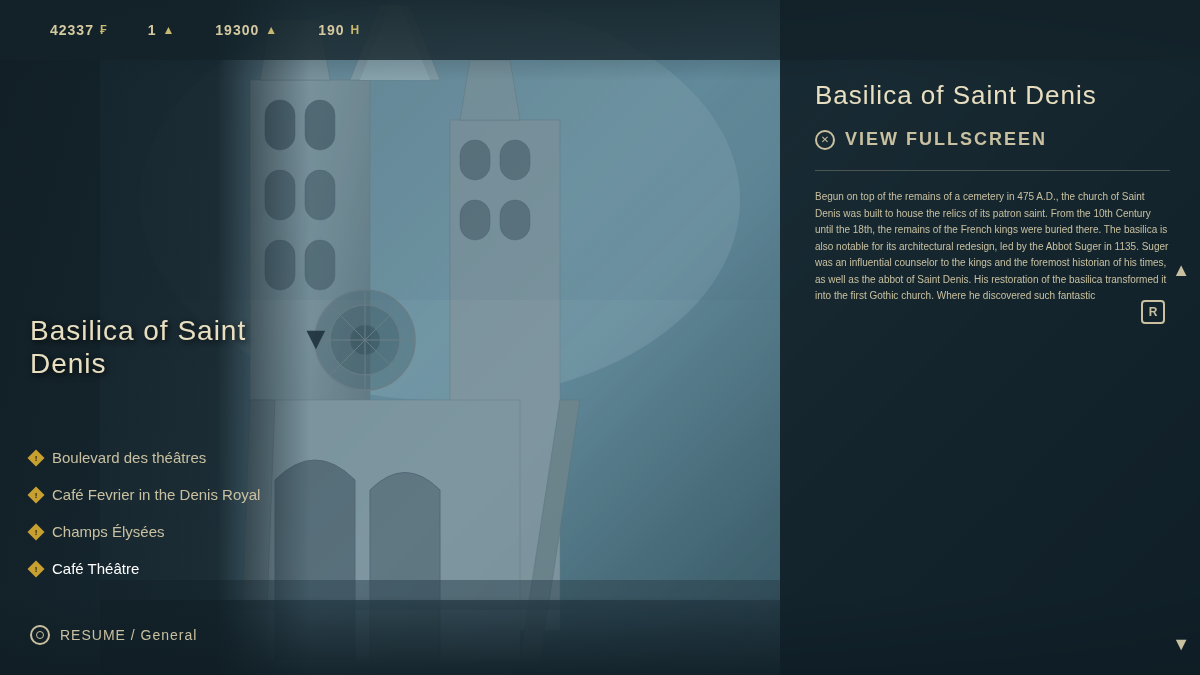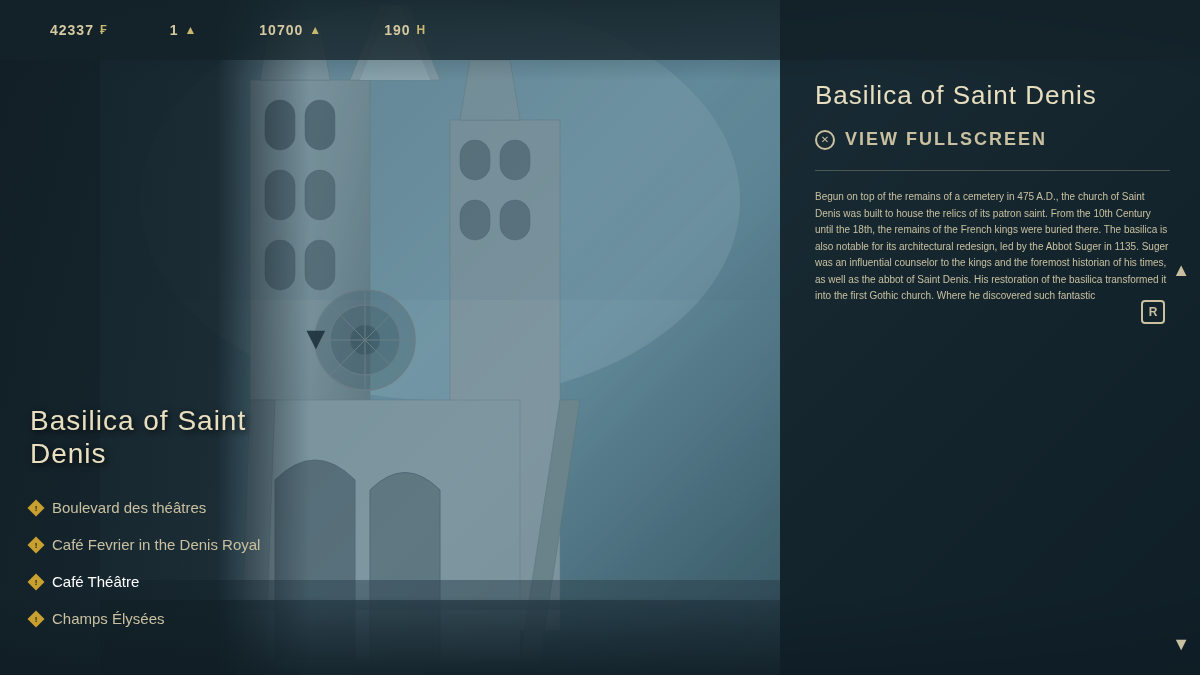--- a/index.html
+++ b/index.html
@@ -40,21 +40,21 @@
       position: absolute;
       top: 0;
       left: 0;
       right: 0;
       height: 60px;
       background: rgba(20, 35, 42, 0.75);
       z-index: 10;
       display: flex;
       align-items: center;
       padding: 0 50px;
-      gap: 62px;
+      gap: 40px;
     }
 
     .hud-stat {
       display: flex;
       align-items: center;
       gap: 6px;
       color: #d4c9a0;
       font-size: 14px;
       font-weight: bold;
       letter-spacing: 1px;
@@ -89,20 +89,21 @@
       line-height: 1.2;
       text-shadow: 2px 2px 6px rgba(0,0,0,0.8);
     }
 
     .menu-items {
       display: flex;
       flex-direction: column;
       gap: 4px;
       padding: 0 20px;
       margin-bottom: 20px;
+      margin-top: 40px;
     }
 
     .menu-item {
       display: flex;
       align-items: center;
       gap: 10px;
       padding: 8px 10px;
       color: #c8c0a0;
       font-size: 15px;
       cursor: pointer;
@@ -379,21 +380,21 @@
 <div class="hud-top">
   <div class="hud-stat">
     <span>42337</span>
     <span class="hud-icon">₣</span>
   </div>
   <div class="hud-stat">
     <span>1</span>
     <span class="hud-icon">▲</span>
   </div>
   <div class="hud-stat">
-    <span>10700</span>
+    <span>19300</span>
     <span class="hud-icon">▲</span>
   </div>
   <div class="hud-stat">
     <span>190</span>
     <span class="hud-icon">H</span>
   </div>
 </div>
 
 <div class="left-panel">
   <div class="location-title-left">Basilica of Saint Denis</div>
@@ -401,30 +402,36 @@
   <div class="menu-items">
 
     <div class="menu-item">
       <div class="menu-diamond"></div>
       <span>Boulevard des théâtres</span>
     </div>
     <div class="menu-item">
       <div class="menu-diamond"></div>
       <span>Café Fevrier in the Denis Royal</span>
     </div>
+    <div class="menu-item">
+      <div class="menu-diamond"></div>
+      <span>Champs Élysées</span>
+    </div>
     <div class="menu-item active">
       <div class="menu-diamond"></div>
       <span>Café Théâtre</span>
     </div>
-    <div class="menu-item">
-      <div class="menu-diamond"></div>
-      <span>Champs Élysées</span>
-    </div>
-  </div>
-
+  </div>
+
+  <div class="resume-btn">
+    <div class="circle-btn">
+      <div class="circle-btn-inner"></div>
+    </div>
+    <span>RESUME / General</span>
+  </div>
 </div>
 
 <div class="center-arrow">▼</div>
 
 <div class="right-panel">
   <div class="location-title-right">Basilica of Saint Denis</div>
 
   <div class="view-fullscreen">
     <div class="x-circle">
       <span style="font-size:10px; color:#c8c0a0; line-height:1;">✕</span>

